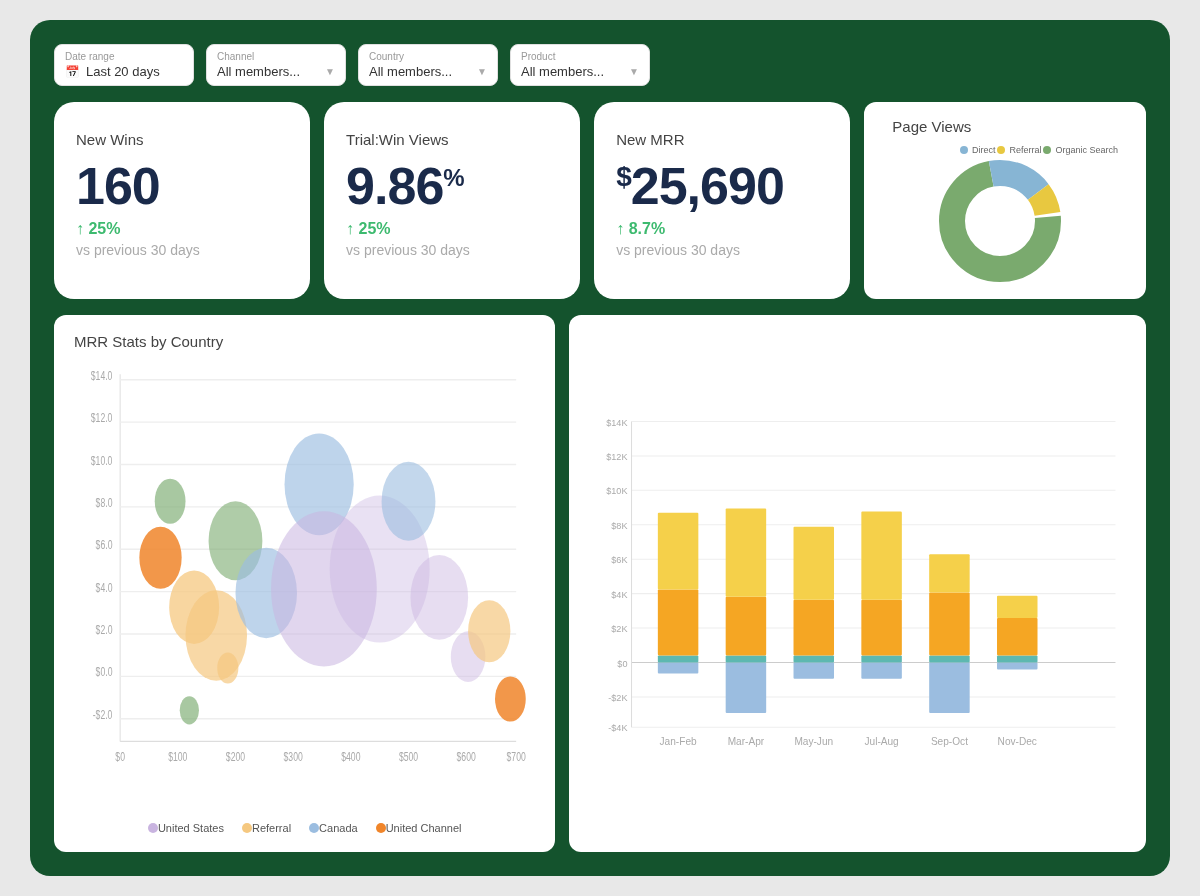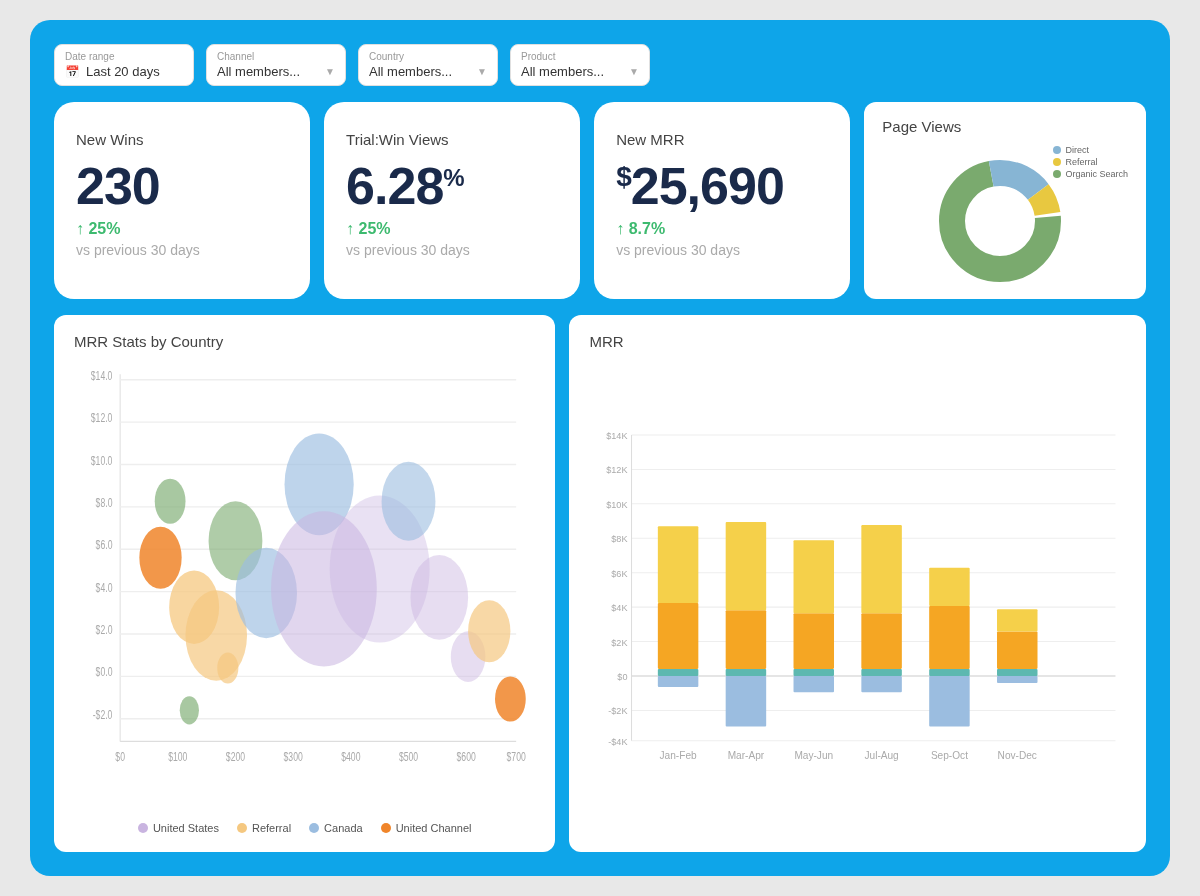--- a/index.html
+++ b/index.html
@@ -5,21 +5,21 @@
     * { box-sizing: border-box; margin: 0; padding: 0; }
     body {
       background: #e8e8e8;
       display: flex;
       align-items: center;
       justify-content: center;
       min-height: 100vh;
       font-family: -apple-system, BlinkMacSystemFont, 'Segoe UI', sans-serif;
     }
     .dashboard {
-      background: #0ea5e9;
+      background: #14532d;
       border-radius: 20px;
       width: 1140px;
       min-height: 856px;
       padding: 24px;
       display: flex;
       flex-direction: column;
       gap: 16px;
     }
     
     .filters-row {
@@ -107,21 +107,21 @@
       margin-bottom: 4px;
     }
     .kpi-sub {
       font-size: 14px;
       color: #aaa;
     }
     
     .donut-card {
       background: #fff;
       border-radius: 12px;
-      padding: 16px 18px;
+      padding: 16px 28px;
       display: flex;
       flex-direction: column;
       min-height: 170px;
     }
     .donut-title {
       font-size: 15px;
       color: #444;
       font-weight: 500;
       margin-bottom: 8px;
     }
@@ -130,21 +130,21 @@
       display: flex;
       align-items: center;
       justify-content: center;
       flex: 1;
     }
     .donut-legend {
       position: absolute;
       top: 2px;
       right: 0;
       display: flex;
-      flex-direction: column;
+      flex-direction: row;
       gap: 2px;
       font-size: 9px;
       color: #666;
     }
     .donut-legend-item {
       display: flex;
       align-items: center;
       gap: 4px;
     }
     .legend-dot {
@@ -185,21 +185,20 @@
     .bubble-legend {
       display: flex;
       gap: 18px;
       margin-top: 10px;
       justify-content: center;
       flex-wrap: wrap;
     }
     .bubble-legend-item {
       display: flex;
       align-items: center;
-      gap: 5px;
       font-size: 11px;
       color: #555;
     }
     .bubble-legend-dot {
       width: 10px;
       height: 10px;
       border-radius: 50%;
     }
     
     .bar-chart-area {
@@ -247,29 +246,29 @@
         <span>All members...</span>
         <span class="chevron">▼</span>
       </div>
     </div>
   </div>
 
   <div class="kpi-row">
 
     <div class="kpi-card">
       <div class="kpi-title">New Wins</div>
-      <div class="kpi-value">230</div>
+      <div class="kpi-value">160</div>
       <div class="kpi-change">↑ 25%</div>
       <div class="kpi-sub">vs previous 30 days</div>
     </div>
 
     <div class="kpi-card">
       <div class="kpi-title">Trial:Win Views</div>
       <div class="kpi-value">
-        <span>6.28</span><span class="percent-sup">%</span>
+        <span>9.86</span><span class="percent-sup">%</span>
       </div>
       <div class="kpi-change">↑ 25%</div>
       <div class="kpi-sub">vs previous 30 days</div>
     </div>
 
     <div class="kpi-card">
       <div class="kpi-title">New MRR</div>
       <div class="kpi-value">
         <span class="currency">$</span><span>25,690</span>
       </div>
@@ -394,21 +393,20 @@
           <span>Canada</span>
         </div>
         <div class="bubble-legend-item">
           <div class="bubble-legend-dot" style="background:#f0852a"></div>
           <span>United Channel</span>
         </div>
       </div>
     </div>
 
     <div class="chart-card">
-      <div class="chart-title">MRR</div>
       <div class="bar-chart-area">
         <svg viewBox="0 0 530 360">
 
           <text x="38" y="24" text-anchor="end" font-size="9" fill="#aaa">$14K</text>
           <line x1="42" y1="20" x2="520" y2="20" stroke="#eee" stroke-width="1"></line>
           <text x="38" y="58" text-anchor="end" font-size="9" fill="#aaa">$12K</text>
           <line x1="42" y1="54" x2="520" y2="54" stroke="#eee" stroke-width="1"></line>
           <text x="38" y="92" text-anchor="end" font-size="9" fill="#aaa">$10K</text>
           <line x1="42" y1="88" x2="520" y2="88" stroke="#eee" stroke-width="1"></line>
           <text x="38" y="126" text-anchor="end" font-size="9" fill="#aaa">$8K</text>

